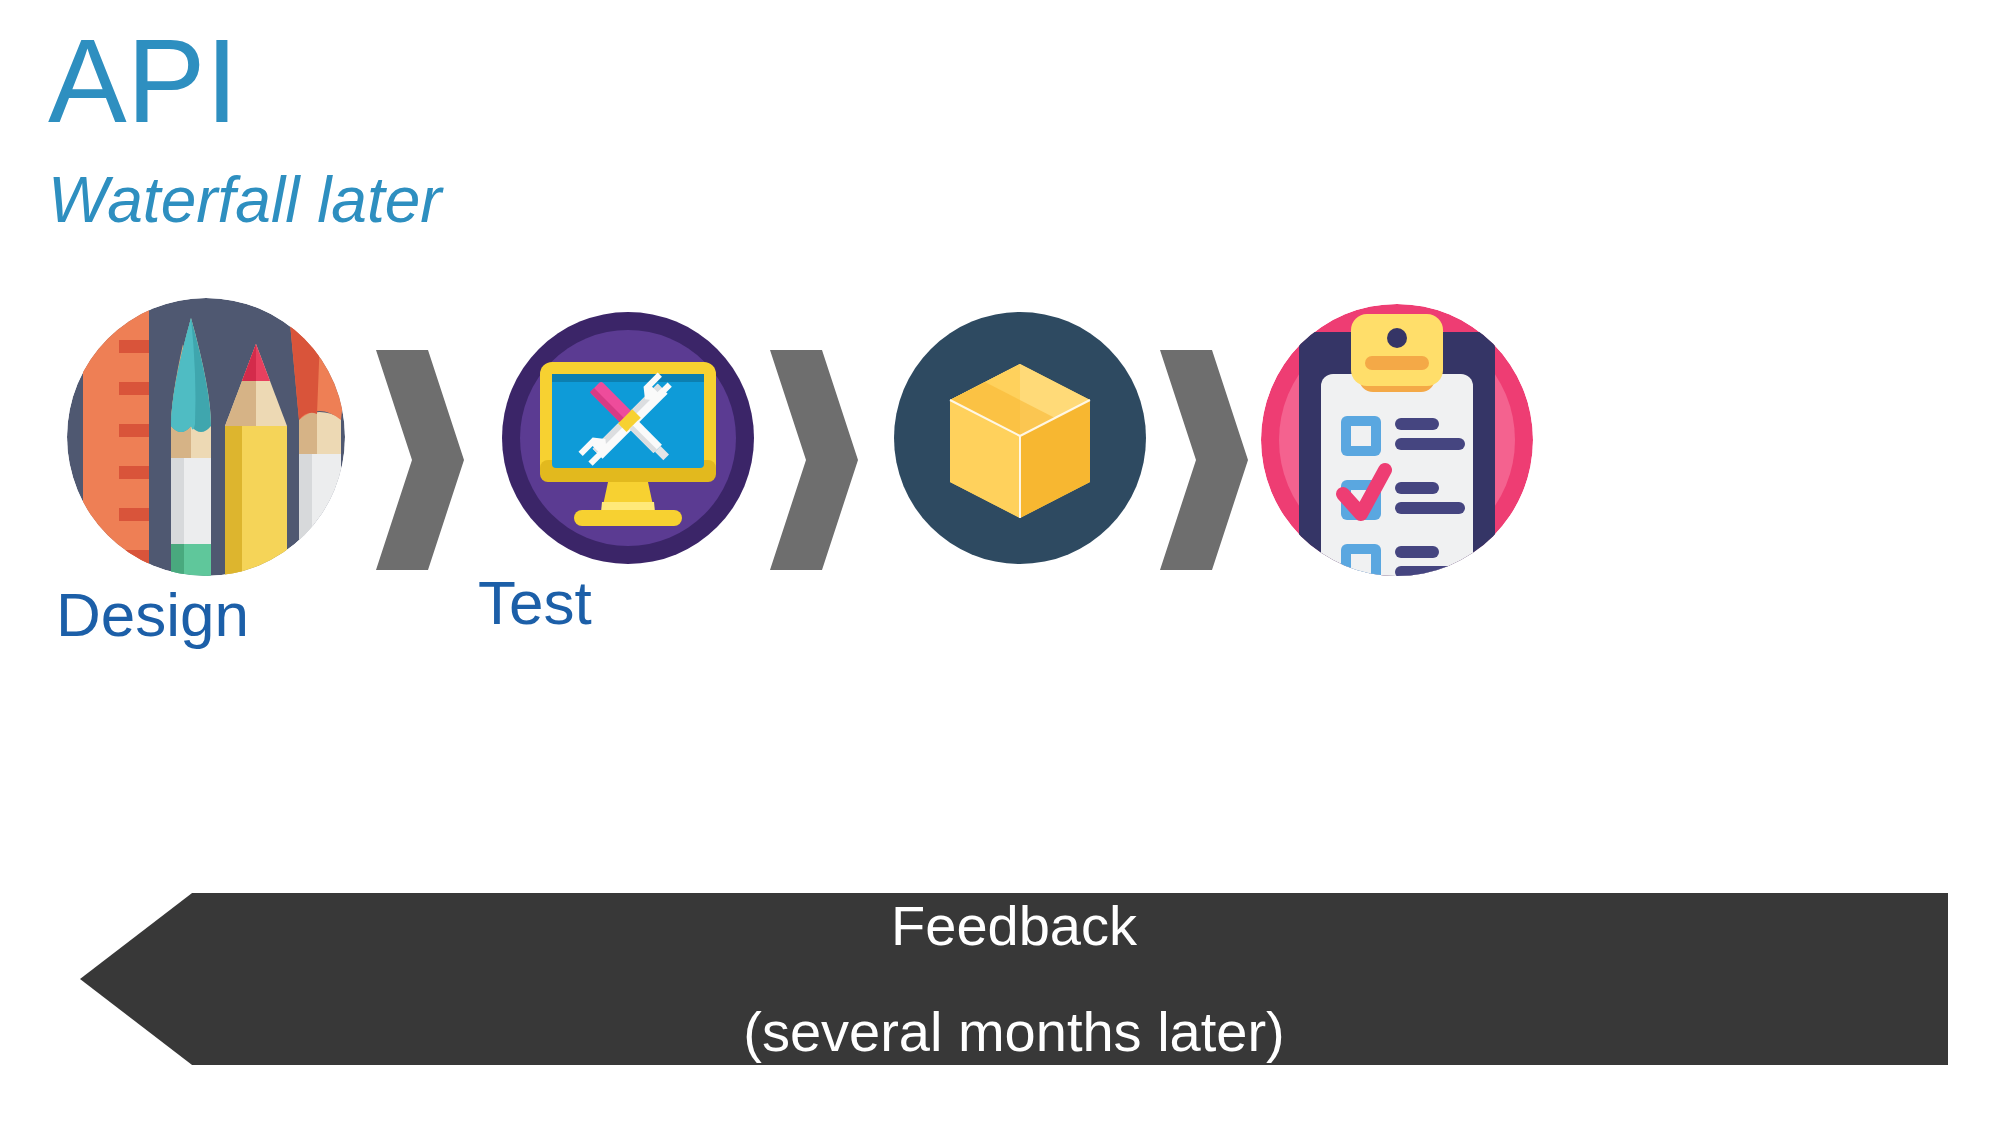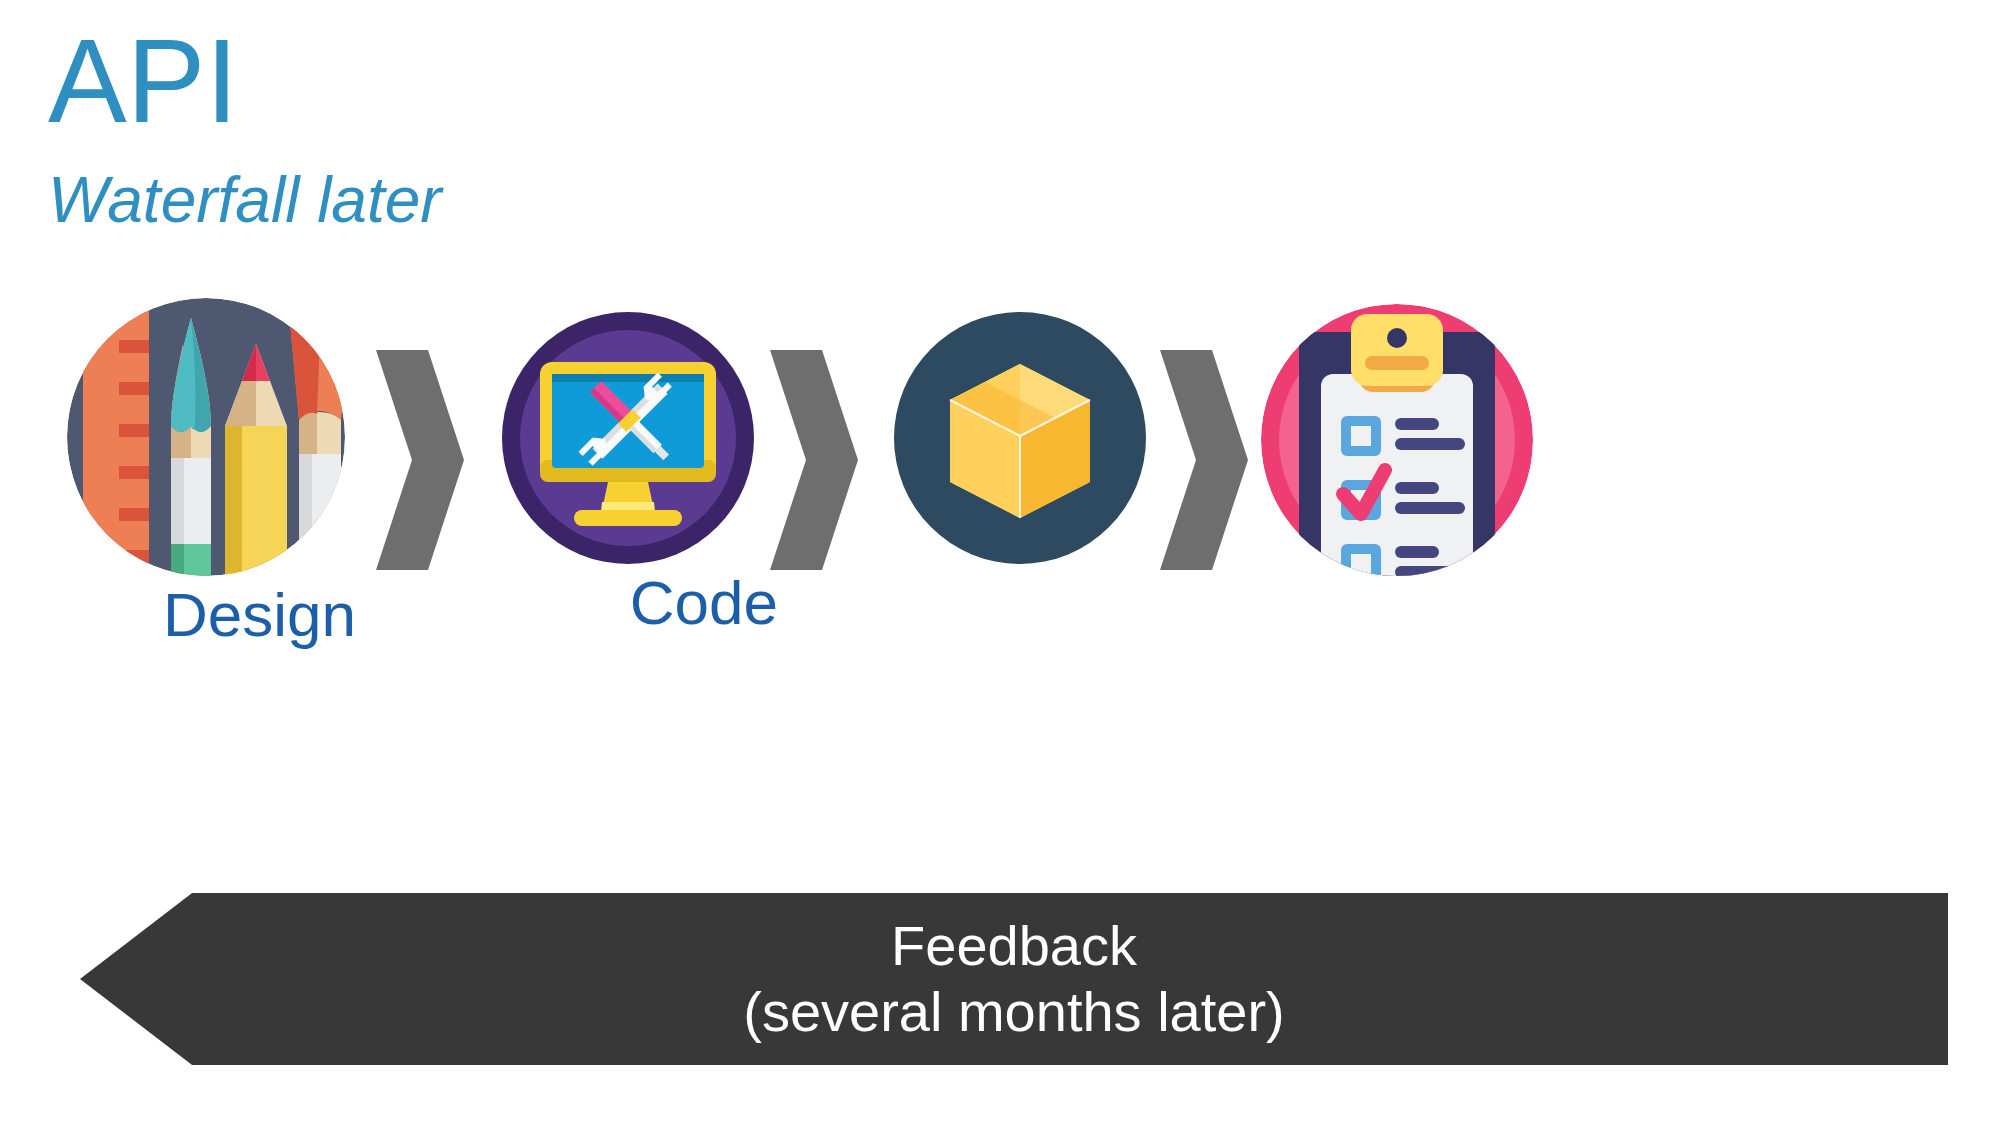--- a/index.html
+++ b/index.html
@@ -44,21 +44,21 @@
   #pipeline {
     position: absolute;
     left: 0;
     top: 298px;
     width: 2000px;
     height: 370px;
   }
   .stage {
     position: absolute;
     width: 300px;
-    text-align: right;
+    text-align: left;
   }
   .stage-icon {
     position: relative;
     width: 278px;
     height: 278px;
     margin: 0 auto;
   }
   .stage-label {
     font-size: 62px;
     color: #1C5FA8;
@@ -89,21 +89,21 @@
     inset: 0;
     background: #383838;
     clip-path: polygon(0% 50%, 6.0% 0%, 100% 0%, 100% 100%, 6.0% 100%);
   }
   #feedback-text {
     position: absolute;
     inset: 0;
     display: flex;
     flex-direction: column;
     align-items: center;
-    justify-content: center;
+    justify-content: space-between;
     color: #ffffff;
     font-size: 56px;
     line-height: 1.18;
     font-family: "Liberation Sans", sans-serif;
   }
   .fb-line { white-space: nowrap; }
 </style>
 </head>
 <body>
 
@@ -196,21 +196,21 @@
         <g transform="rotate(-45 126 110)">
           <rect x="120" y="62" width="16" height="44" rx="3" fill="#EE4C9B"></rect>
           <rect x="120" y="62" width="6" height="44" fill="#D73A85"></rect>
           <rect x="118" y="104" width="20" height="12" fill="#F7D131"></rect>
           <rect x="122" y="116" width="12" height="34" fill="#FAFAFA"></rect>
           <rect x="122" y="116" width="5" height="34" fill="#DCDEE0"></rect>
           <rect x="124" y="150" width="8" height="12" fill="#E3E5E7"></rect>
         </g>
       </svg>
     </div>
-    <div class="stage-label">Code</div>
+    <div class="stage-label">Test</div>
   </div>
 
   <div class="chevron" style="left:762px;">
     <svg viewBox="0 0 104 220" width="104" height="220" aria-hidden="true">
       <path d="M8 0 L60 0 L96 110 L60 220 L8 220 L44 110 Z" fill="#6E6E6E"></path>
     </svg>
   </div>
 
   <div class="stage" style="left:870px; top:14px;">
     <div class="stage-icon" style="width:252px;height:252px;">

